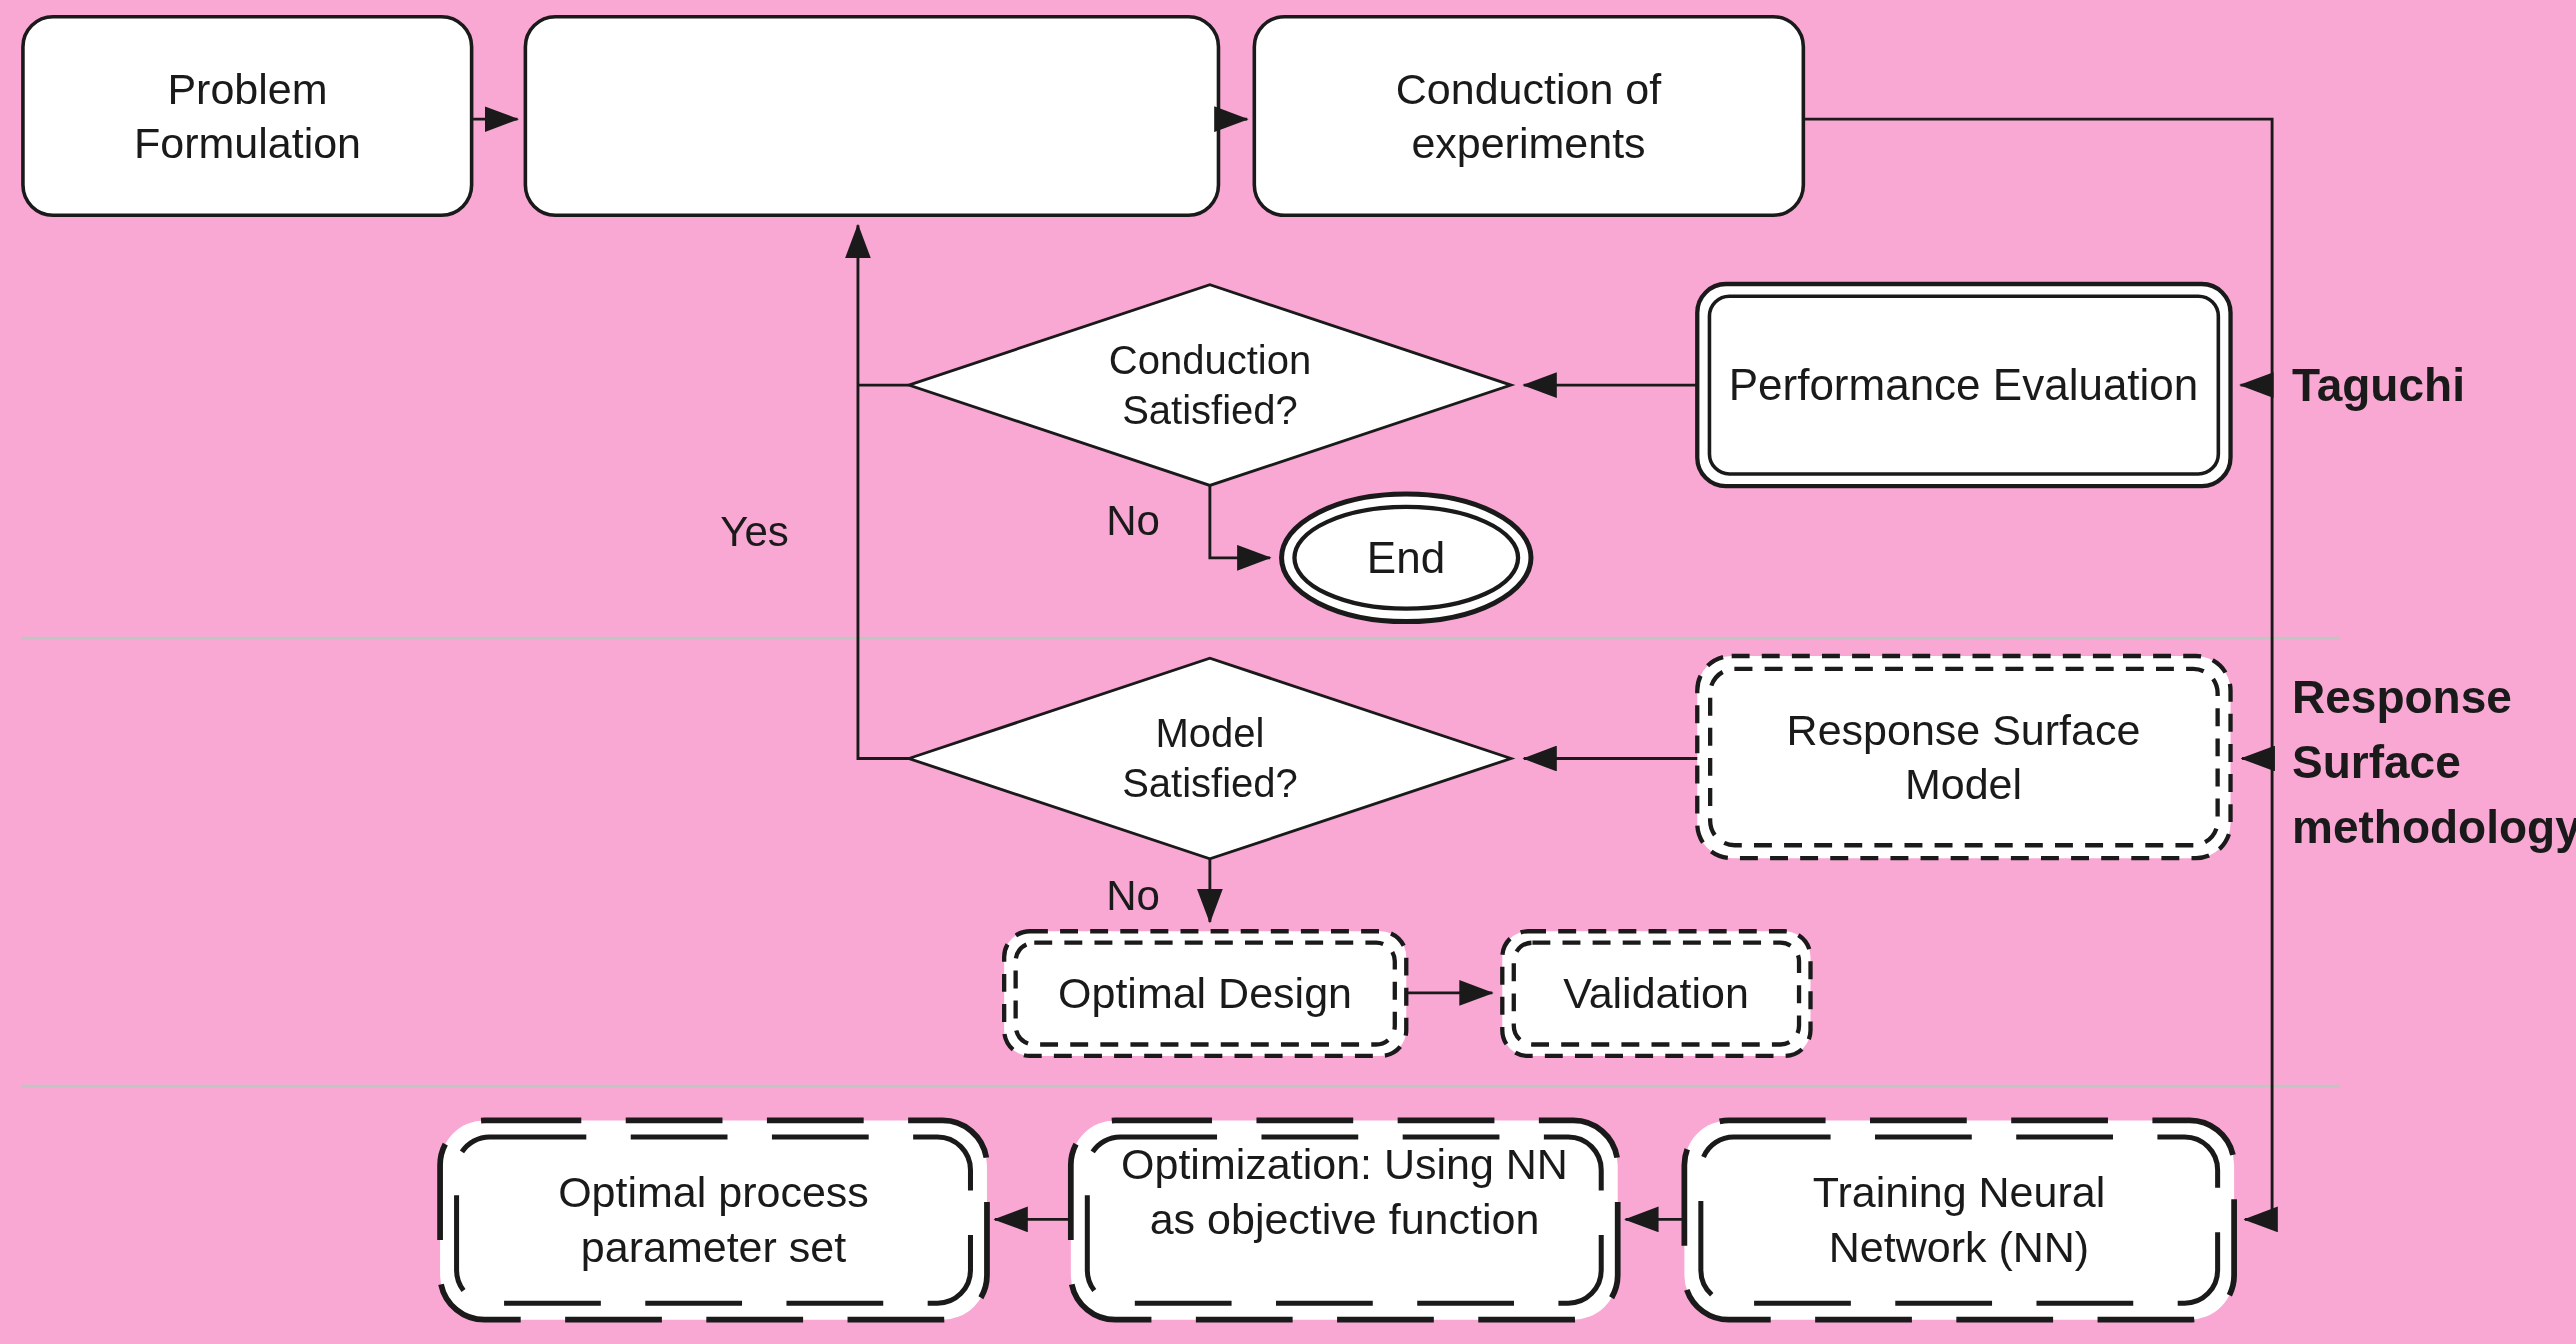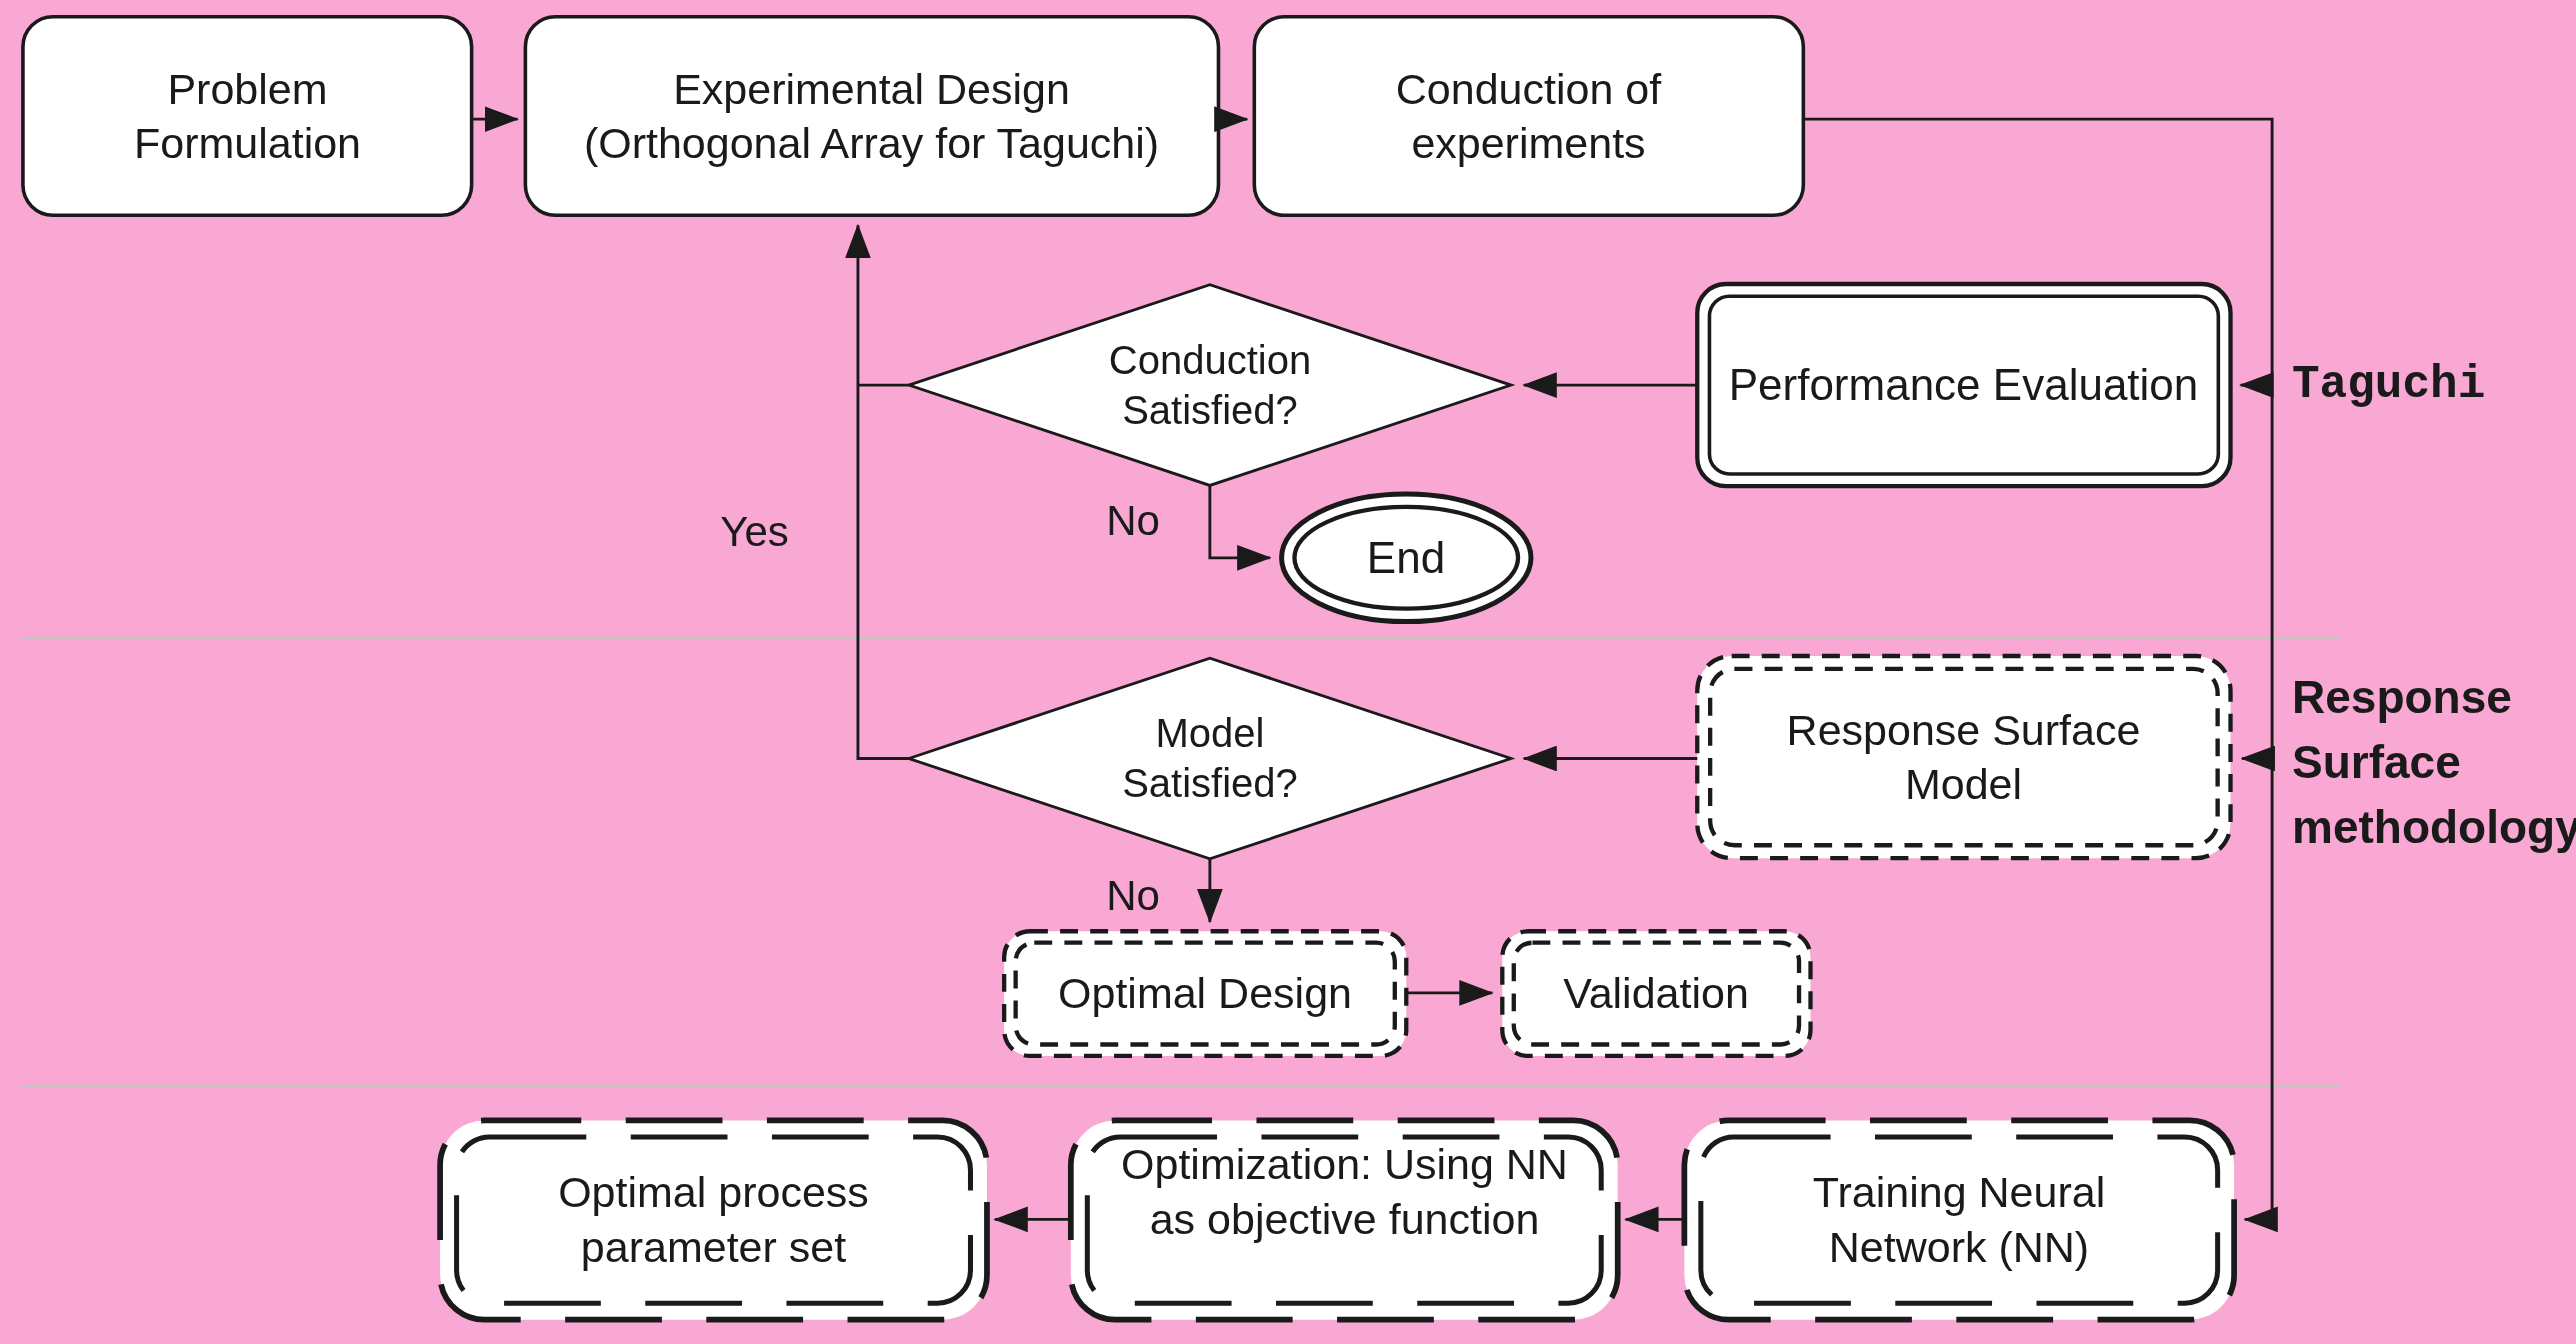--- a/index.html
+++ b/index.html
@@ -82,22 +82,20 @@
     <rect x="2350" y="1563" width="767" height="278" rx="62" fill="#ffffff" stroke="#1a1a1a" stroke-width="8" stroke-dasharray="135 62"></rect>
     <rect x="2373" y="1586" width="721" height="232" rx="46" fill="none" stroke="#1a1a1a" stroke-width="7" stroke-dasharray="135 62"></rect>
 
     <line x1="2350" y1="1701" x2="2268" y2="1701" stroke="#1a1a1a" stroke-width="4" marker-end="url(#arrow)"></line>
     <line x1="1494" y1="1701" x2="1388" y2="1701" stroke="#1a1a1a" stroke-width="4" marker-end="url(#arrow)"></line>
   </svg>
 
   <div class="lbl" style="left:23px;top:16.5px;width:449px;height:199px;">Problem
 Formulation</div>
 
-  <div class="lbl" style="left:525px;top:16.5px;width:693px;height:199px;">Experimental Design
-(Orthogonal Array for Taguchi)</div>
 
   <div class="lbl" style="left:1254px;top:16.5px;width:549px;height:199px;">Conduction of
 experiments</div>
 
   <div class="lbl big" style="left:1697px;top:284px;width:533px;height:202px;">Performance Evaluation</div>
 
   <div class="lbl diamond" style="left:1002px;top:299px;width:416px;height:172px;">Conduction
 Satisfied?</div>
 
   <div class="lbl big" style="left:1290px;top:496px;width:232px;height:123px;">End</div>
@@ -120,21 +118,21 @@
 
   <div class="lbl" style="left:1684px;top:1120px;width:550px;height:199px;">Training Neural
 Network (NN)</div>
 
   <div class="lbl edge" style="left:697px;top:509px;width:115px;height:46px;">Yes</div>
 
   <div class="lbl edge" style="left:1079px;top:498px;width:108px;height:46px;">No</div>
 
   <div class="lbl edge" style="left:1079px;top:873px;width:108px;height:46px;">No</div>
 
-  <div class="lbl section" style="left:2292px;top:361px;height:49px;font-family:Liberation Mono, monospace;">Taguchi</div>
+  <div class="lbl section" style="left:2292px;top:361px;height:49px;">Taguchi</div>
 
   <div class="lbl section" style="left:2292px;top:665px;height:194px;">Response
 Surface
 methodology</div>
 
 
 </div>
 
 
 </body></html>

